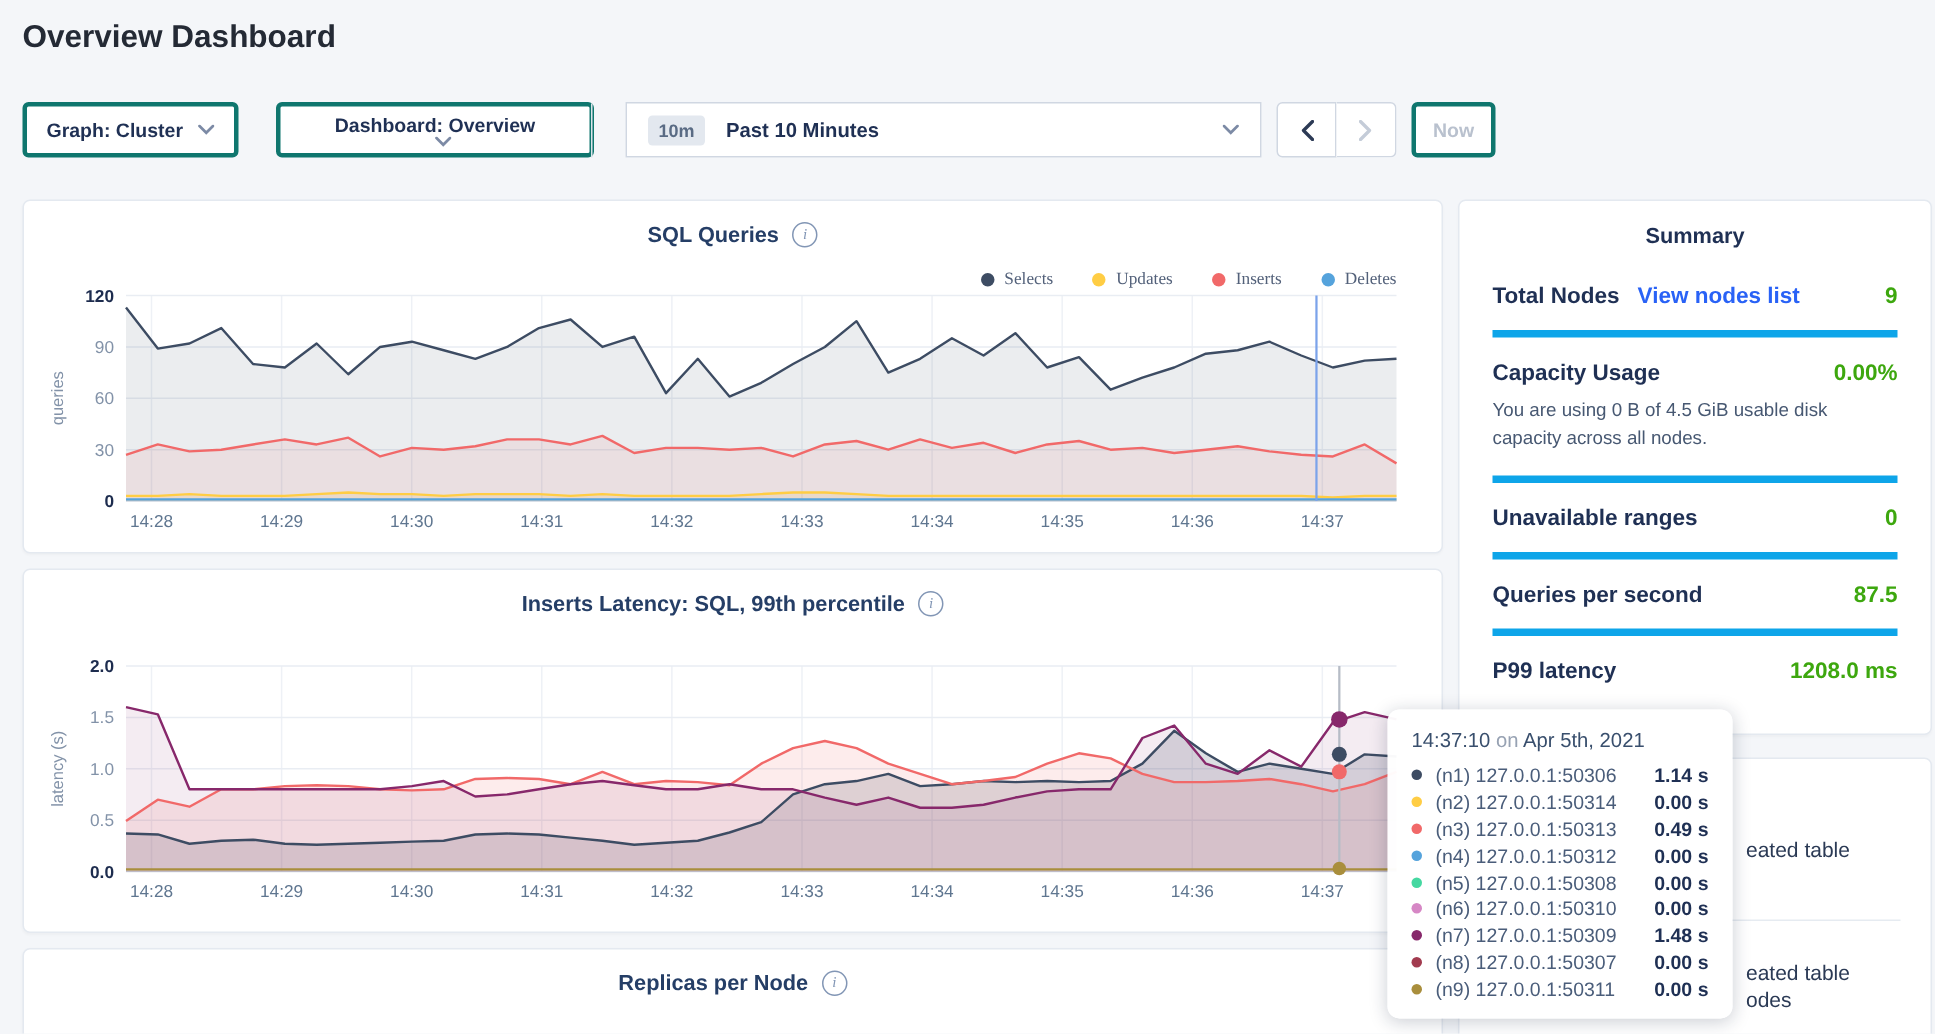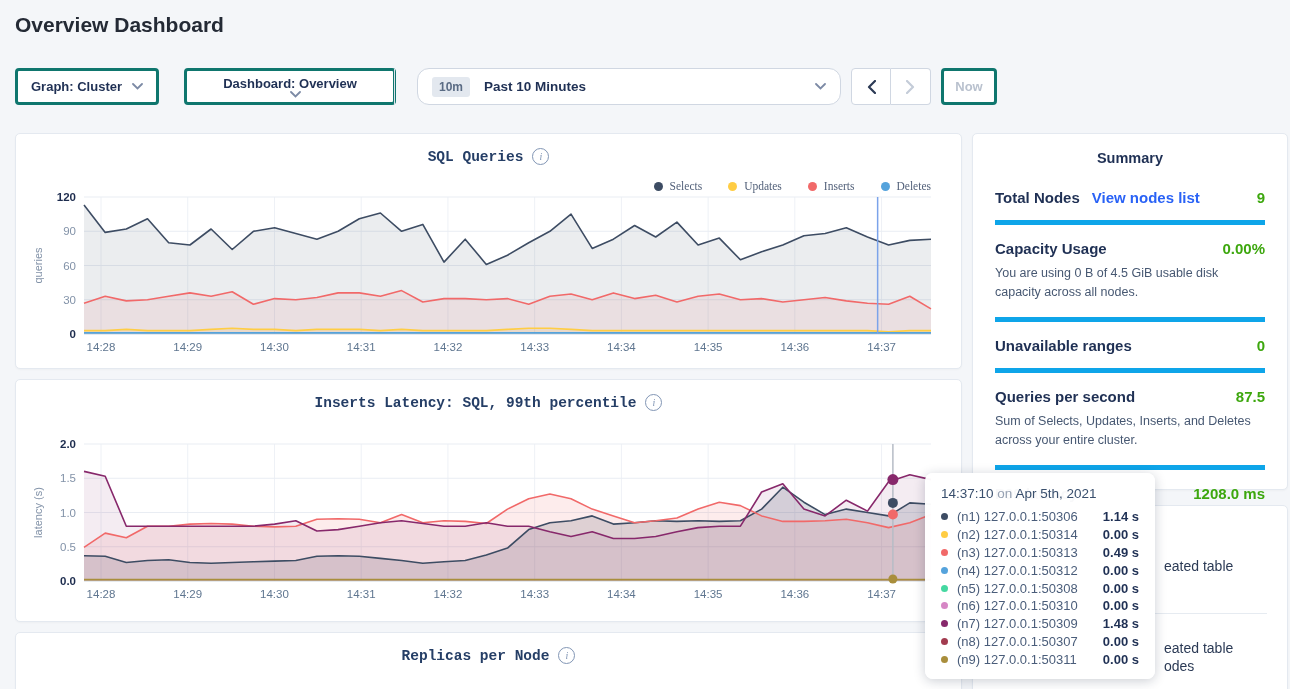--- a/index.html
+++ b/index.html
@@ -10,42 +10,42 @@
   
   .page-title{position:absolute;left:15px;top:13px;font-size:21px;font-weight:600;color:#242a35;}
 
   .btn{position:absolute;top:68px;height:37px;background:#fff;border:3px solid #0f766e;border-radius:4px;
        display:flex;align-items:center;justify-content:center;box-sizing:border-box;
        font-size:13px;font-weight:700;color:#1f3054;cursor:pointer;}
   .chev{margin-left:10px;display:inline-flex;}
   .vdivider{position:absolute;left:394px;top:69px;height:36px;width:1px;background:#dde3ea;}
 
   .timepicker{position:absolute;left:417px;top:68px;width:424px;height:37px;background:#fff;
-       border:1px solid #d0d7e2;border-radius:12px;box-sizing:border-box;display:flex;align-items:center;
+       border:1px solid #d0d7e2;border-radius:0;box-sizing:border-box;display:flex;align-items:center;
        padding:0 14px;cursor:pointer;}
   .time-badge{background:#e3e8ef;border-radius:3px;padding:3px 7px;font-size:12px;font-weight:700;color:#5a6b84;}
   .time-label{margin-left:14px;font-size:13.5px;font-weight:700;color:#1f3054;}
   .timepicker .chev{position:absolute;right:14px;}
 
   .arrow-group{position:absolute;left:851px;top:68px;display:flex;}
   .arrow-btn{width:40px;height:37px;background:#fff;border:1px solid #d0d7e2;box-sizing:border-box;
        display:flex;align-items:center;justify-content:center;cursor:pointer;}
   .arrow-btn.prev{border-radius:4px 0 0 4px;}
   .arrow-btn.next{border-radius:0 4px 4px 0;border-left:none;cursor:default;}
   .now-btn{left:941px;width:56px;color:#b9c1ce;cursor:default;}
 
   
   .panel{position:absolute;background:#fff;border:1px solid #e4e9f0;border-radius:5px;box-sizing:border-box;
          box-shadow:0 1px 2px rgba(0,0,0,0.03);}
   .chart-panel{left:15px;width:947px;}
   #panel-sql{top:133px;height:236px;}
   #panel-latency{top:379px;height:243px;}
   #panel-replicas{top:632px;height:120px;}
   .chart-title-row{display:flex;align-items:center;justify-content:center;padding-top:14px;gap:9px;}
-  .chart-title{font-size:14.5px;font-weight:700;color:#253e66;font-family:Liberation Mono, monospace;}
+  .chart-title{font-size:14.5px;font-weight:700;color:#253e66;}
   .info-icon{width:17px;height:17px;border:1.5px solid #8296b5;border-radius:50%;box-sizing:border-box;
        display:inline-flex;align-items:center;justify-content:center;font-size:10px;color:#8296b5;
        font-family:"Liberation Serif","DejaVu Serif",serif;font-style:italic;cursor:pointer;}
   .legend{position:absolute;top:46px;right:30px;display:flex;gap:26px;font-family:Liberation Serif, serif;}
   .legend-item{display:flex;align-items:center;gap:7px;font-size:11.5px;color:#53617a;cursor:pointer;}
   .legend-dot{width:9px;height:9px;border-radius:50%;}
   .chart-svg{position:absolute;left:0;display:block;}
   #chart-sql{top:57px;}
   #chart-latency{top:58px;}
 
@@ -276,21 +276,20 @@
         <span class="sum-label">Unavailable ranges</span>
         <span class="sum-value">0</span>
       </div>
     </div>
 
     <div class="sum-row">
       <div class="sum-head">
         <span class="sum-label">Queries per second</span>
         <span class="sum-value">87.5</span>
       </div>
-      <div class="sum-desc">Sum of Selects, Updates, Inserts, and Deletes across your entire cluster.</div>
     </div>
 
     <div class="sum-row">
       <div class="sum-head">
         <span class="sum-label">P99 latency</span>
         <span class="sum-value">1208.0 ms</span>
       </div>
     </div>
   </div>
 

